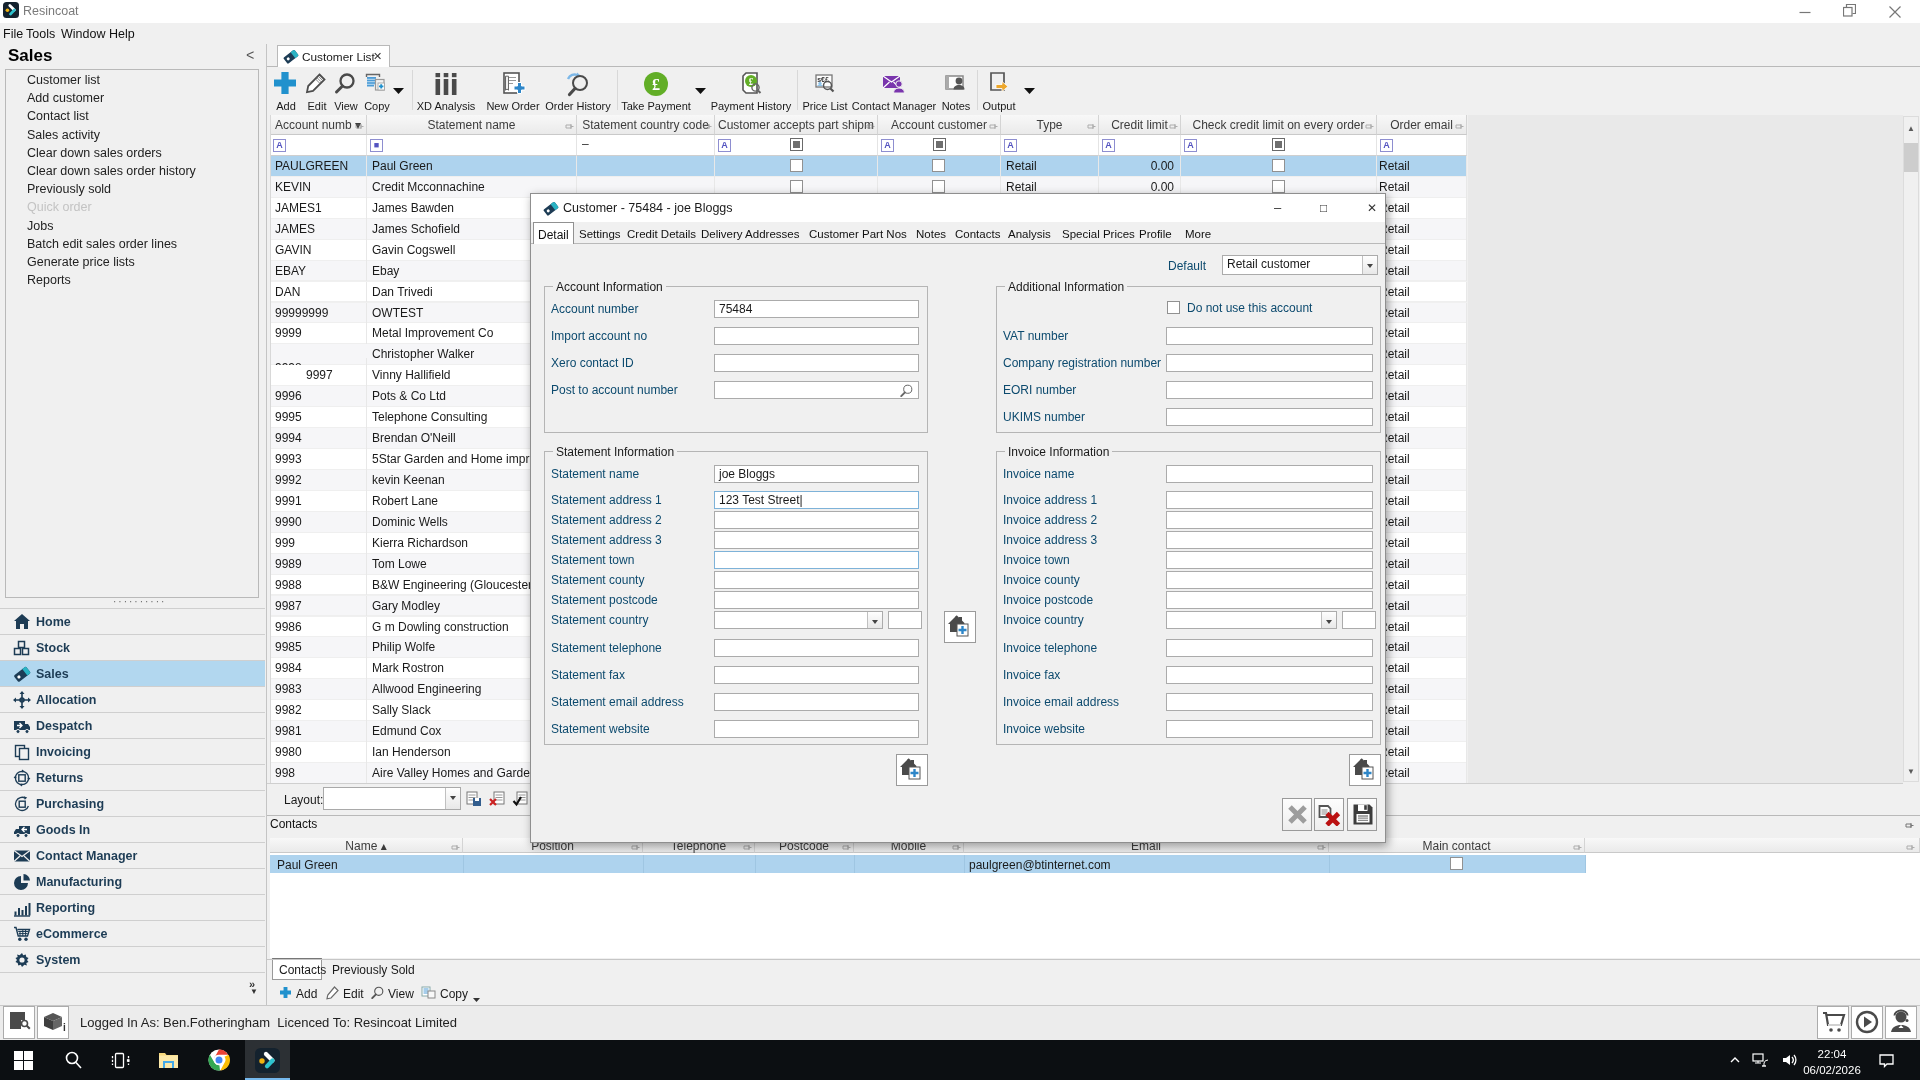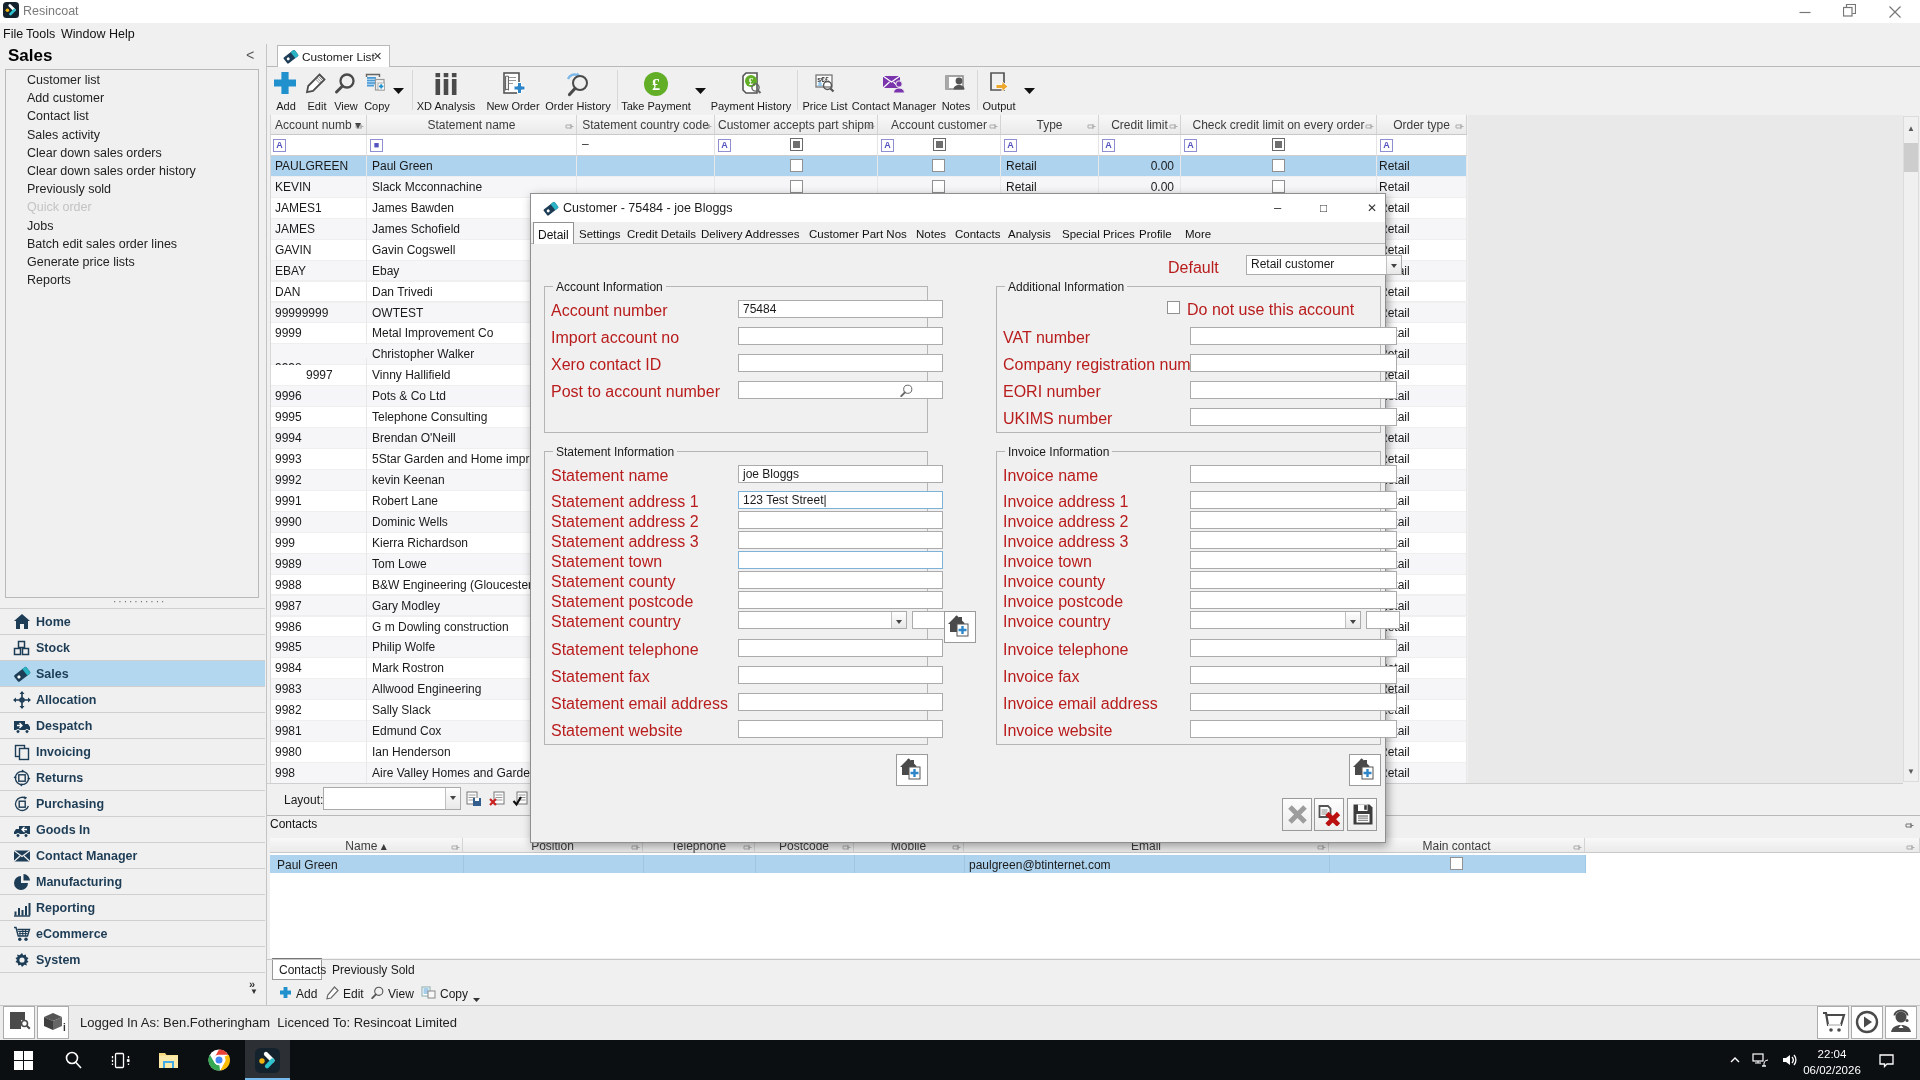--- a/index.html
+++ b/index.html
@@ -47,22 +47,22 @@
 .sbico{position:absolute;top:1006px;width:32px;height:33px;background:#fff;border:1px solid #ababab;}
 .taskbar{left:0;top:1040px;width:1920px;height:40px;background:#0c0f12;}
 .tray{color:#fff;font-size:11.5px;text-align:center;}
 .dlg{left:530px;top:193px;width:856px;height:650px;background:#f0f0f0;border:1px solid #8f8f8f;box-shadow:2px 3px 9px rgba(0,0,0,.38);}
 .dtitle{left:0;top:0;width:854px;height:28px;background:#fff;}
 .dtabs{left:0;top:28px;width:854px;height:22px;background:#f0f0f0;border-bottom:1px solid #b9b9b9;}
 .dtab{position:absolute;top:2px;height:20px;font-size:11.5px;padding:4px 4px 0 4px;color:#111;white-space:nowrap;}
 .dtab.sel{background:#fff;border:1px solid #919191;border-bottom:none;top:0px;height:22px;padding-top:5px;font-size:12px;}
 .grp{position:absolute;border:1px solid #b5b5b5;}
 .grplbl{position:absolute;top:-7px;left:8px;background:#f0f0f0;padding:0 3px;font-size:12px;color:#1a1a1a;}
-.flab{position:absolute;font-size:16px;color:#b91c1c;white-space:nowrap;}
-.finp{position:absolute;background:#fff;border:1px solid #ababab;font-size:12px;padding:1px 0 0 4px;white-space:nowrap;margin-left:24px;}
+.flab{position:absolute;font-size:12px;color:#0c4a6e;white-space:nowrap;}
+.finp{position:absolute;background:#fff;border:1px solid #ababab;font-size:12px;padding:1px 0 0 4px;white-space:nowrap;}
 .finp.focus{border:1px solid #7eb2d8;}
 .housebtn{position:absolute;width:32px;height:32px;background:#fff;border:1px solid #9a9a9a;}
 .dbtn{position:absolute;width:30px;height:33px;background:linear-gradient(#fdfdfd,#eee);border:1px solid #9a9a9a;}
 </style></head>
 <body>
 <div class="abs titlebar"></div>
 <div class="abs" style="left:3px;top:2px;"><svg width="16" height="16" viewBox="0 0 16 16">
       <rect x="0" y="0" width="16" height="16" rx="3.5" fill="#14222e"></rect>
       <circle cx="4.4" cy="8.2" r="1.8" fill="#f0b310"></circle>
       <path d="M6.8 3.6L11.3 8.1" stroke="#fff" stroke-width="2.8" stroke-linecap="round"></path>
@@ -383,21 +383,21 @@
         <path d="M1 3h5v3H1zM6 2v5M6 4.5h2.5" stroke="#777" stroke-width="1" fill="none"></path>
       </svg></span>
   </div>
 <div class="gridhdr" style="left:1181px;top:115px;width:196px;height:20px;">
     <div class="gh-txt" style="">Check credit limit on every order</div>
     <span class="pin"><svg width="9" height="9" viewBox="0 0 9 9">
         <path d="M1 3h5v3H1zM6 2v5M6 4.5h2.5" stroke="#777" stroke-width="1" fill="none"></path>
       </svg></span>
   </div>
 <div class="gridhdr" style="left:1377px;top:115px;width:90px;height:20px;">
-    <div class="gh-txt" style="">Order type</div>
+    <div class="gh-txt" style="">Order email</div>
     <span class="pin"><svg width="9" height="9" viewBox="0 0 9 9">
         <path d="M1 3h5v3H1zM6 2v5M6 4.5h2.5" stroke="#777" stroke-width="1" fill="none"></path>
       </svg></span>
   </div>
 <div class="filtcell" style="left:270px;top:135px;width:97px;height:21px;">
     <span class="fico">A</span>
   </div>
 <div class="filtcell" style="left:367px;top:135px;width:210px;height:21px;">
     <span class="fico" style="color:#5353c0;">■</span>
   </div>
@@ -433,21 +433,21 @@
 <div class="cell" style="left:878px;top:156.0px;width:123px;height:20.9px;"></div>
 <div class="cell" style="left:1001px;top:156.0px;width:98px;height:20.9px;">Retail</div>
 <div class="cell" style="left:1099px;top:156.0px;width:82px;height:20.9px;text-align:right;padding-right:6px;">0.00</div>
 <div class="cell" style="left:1181px;top:156.0px;width:196px;height:20.9px;"></div>
 <div class="cell" style="left:1377px;top:156.0px;width:90px;height:20.9px;padding-left:2px;">Retail</div>
 <span class="cbx" style="left:790px;top:159px;"></span>
 <span class="cbx" style="left:932px;top:159px;"></span>
 <span class="cbx" style="left:1272px;top:159px;"></span>
 <div class="abs" style="left:270px;top:176.9px;width:1197px;height:20.9px;background:#f6f6f8;border-bottom:1px solid #efefef;"></div>
 <div class="cell" style="left:270px;top:176.9px;width:97px;height:20.9px;">KEVIN</div>
-<div class="cell" style="left:367px;top:176.9px;width:210px;height:20.9px;">Slack Mcconnachine</div>
+<div class="cell" style="left:367px;top:176.9px;width:210px;height:20.9px;">Credit Mcconnachine</div>
 <div class="cell" style="left:577px;top:176.9px;width:138px;height:20.9px;"></div>
 <div class="cell" style="left:715px;top:176.9px;width:163px;height:20.9px;"></div>
 <div class="cell" style="left:878px;top:176.9px;width:123px;height:20.9px;"></div>
 <div class="cell" style="left:1001px;top:176.9px;width:98px;height:20.9px;">Retail</div>
 <div class="cell" style="left:1099px;top:176.9px;width:82px;height:20.9px;text-align:right;padding-right:6px;">0.00</div>
 <div class="cell" style="left:1181px;top:176.9px;width:196px;height:20.9px;"></div>
 <div class="cell" style="left:1377px;top:176.9px;width:90px;height:20.9px;padding-left:2px;">Retail</div>
 <span class="cbx" style="left:790px;top:180px;"></span>
 <span class="cbx" style="left:932px;top:180px;"></span>
 <span class="cbx" style="left:1272px;top:180px;"></span>

